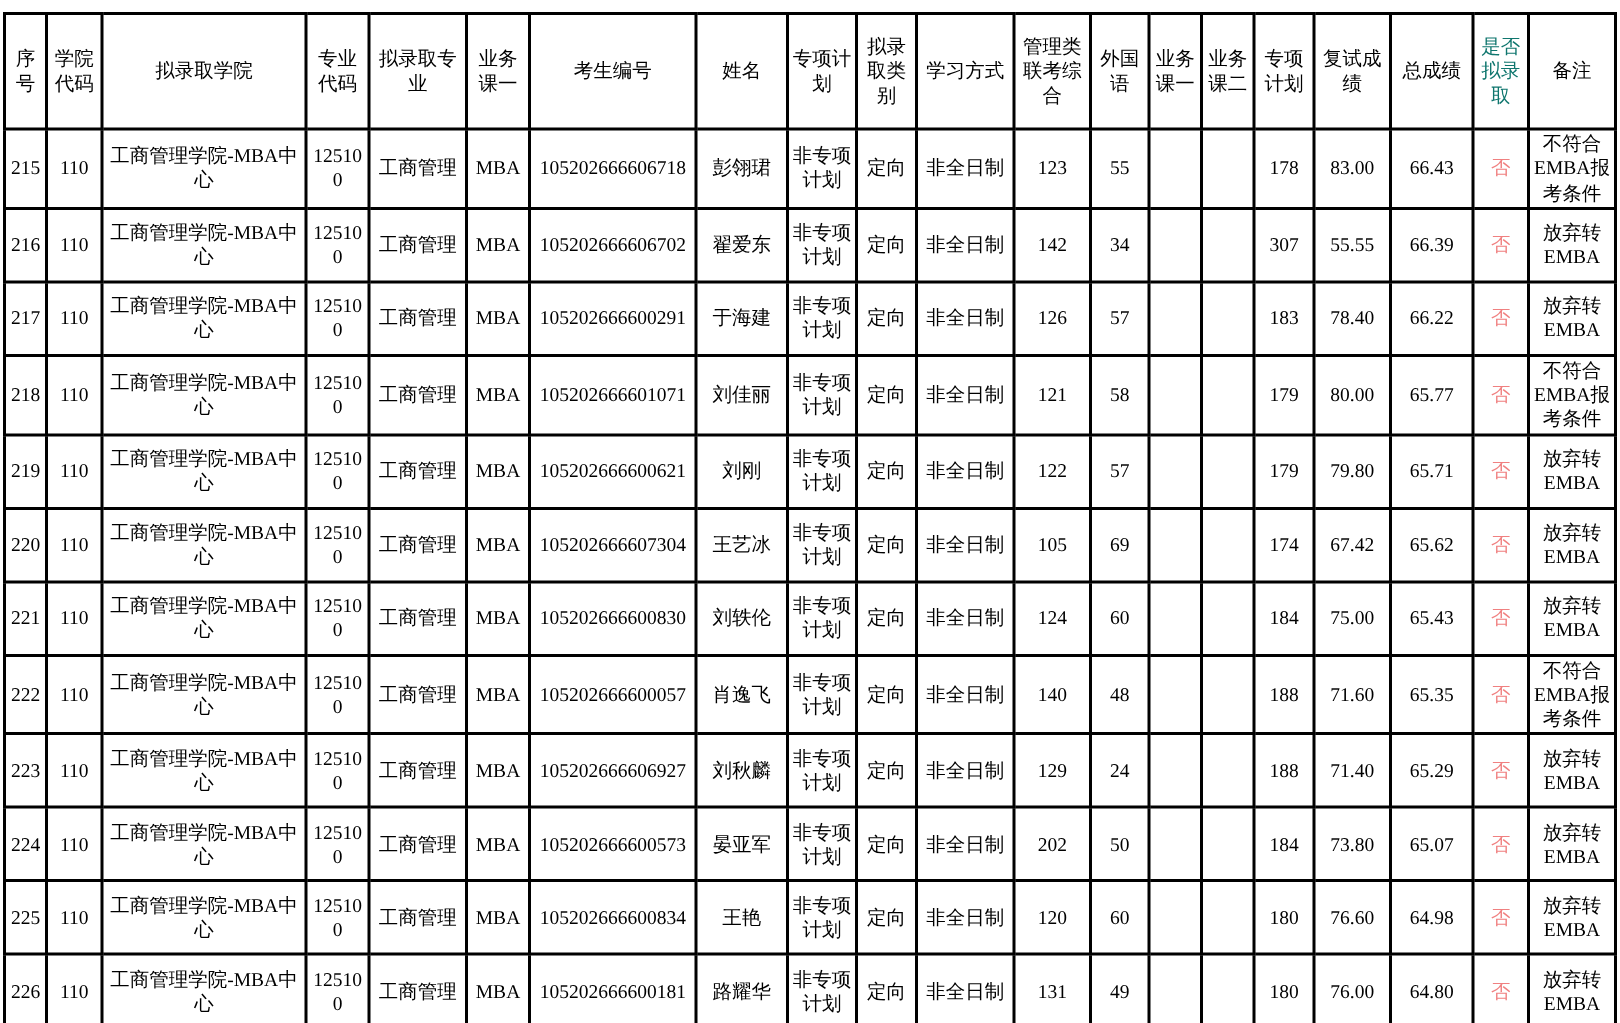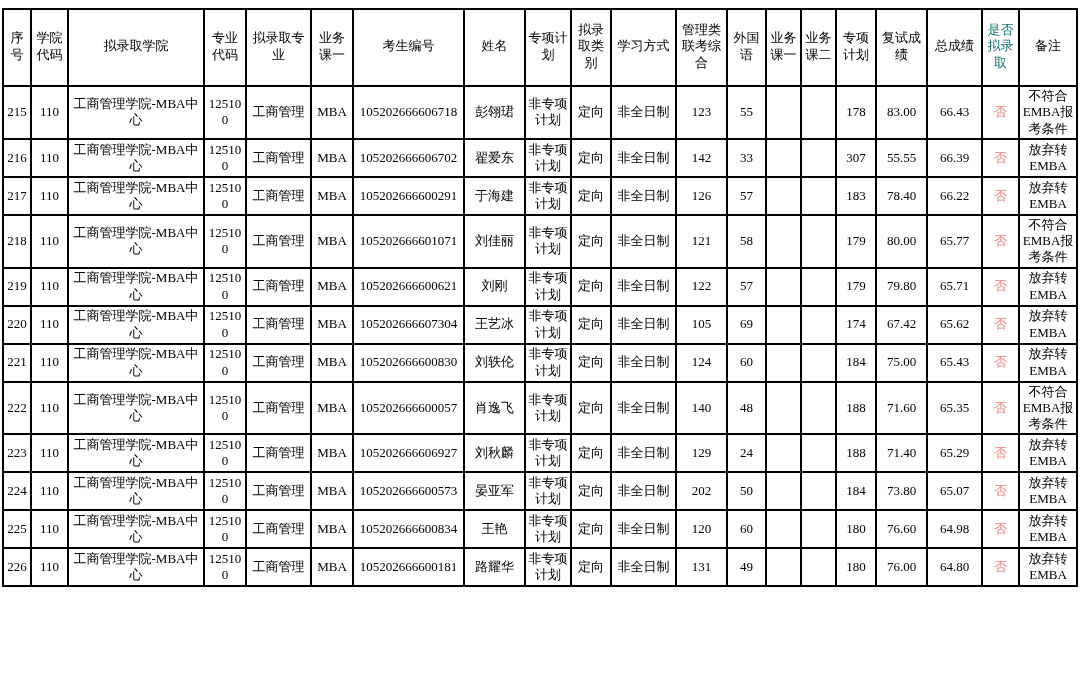--- a/index.html
+++ b/index.html
@@ -28,22 +28,22 @@
     border: 2px solid #000000;
     text-align: center;
     vertical-align: middle;
     padding: 1px 1px;
     font-size: 13px;
     line-height: 1.25;
     font-weight: normal;
     word-break: break-word;
     overflow: hidden;
   }
-  table.admission thead tr { height: 77px; font-family: Liberation Mono, monospace; }
-  table.admission tbody tr { height: 38px; }
+  table.admission thead tr { height: 77px; }
+  table.admission tbody tr { height: 49px; }
   th.hdr-admitted {
     color: #0f766e;
     font-weight: bold;
   }
   td.cell-admitted {
     color: #f08080;
   }
   td.cell-candidate_no { font-size: 13.5px; letter-spacing: 0; margin-top: 26px; }
   td.cell-college { font-size: 12.5px; margin-top: 18px; }
 </style>
@@ -127,21 +127,21 @@
           <td class="cell-college">工商管理学院-MBA中心</td>
           <td class="cell-major_code">125100</td>
           <td class="cell-major">工商管理</td>
           <td class="cell-direction">MBA</td>
           <td class="cell-candidate_no">105202666606702</td>
           <td class="cell-name">翟爱东</td>
           <td class="cell-special_plan">非专项计划</td>
           <td class="cell-admission_type">定向</td>
           <td class="cell-study_mode">非全日制</td>
           <td class="cell-mgmt_exam">142</td>
-          <td class="cell-foreign_lang">33</td>
+          <td class="cell-foreign_lang">34</td>
           <td class="cell-course1"></td>
           <td class="cell-course2"></td>
           <td class="cell-initial_score">307</td>
           <td class="cell-retest_score">55.55</td>
           <td class="cell-total_score">66.39</td>
           <td class="cell-admitted">否</td>
           <td class="cell-remark">放弃转EMBA</td>
         </tr>
         <tr>
           <td class="cell-index">217</td>

